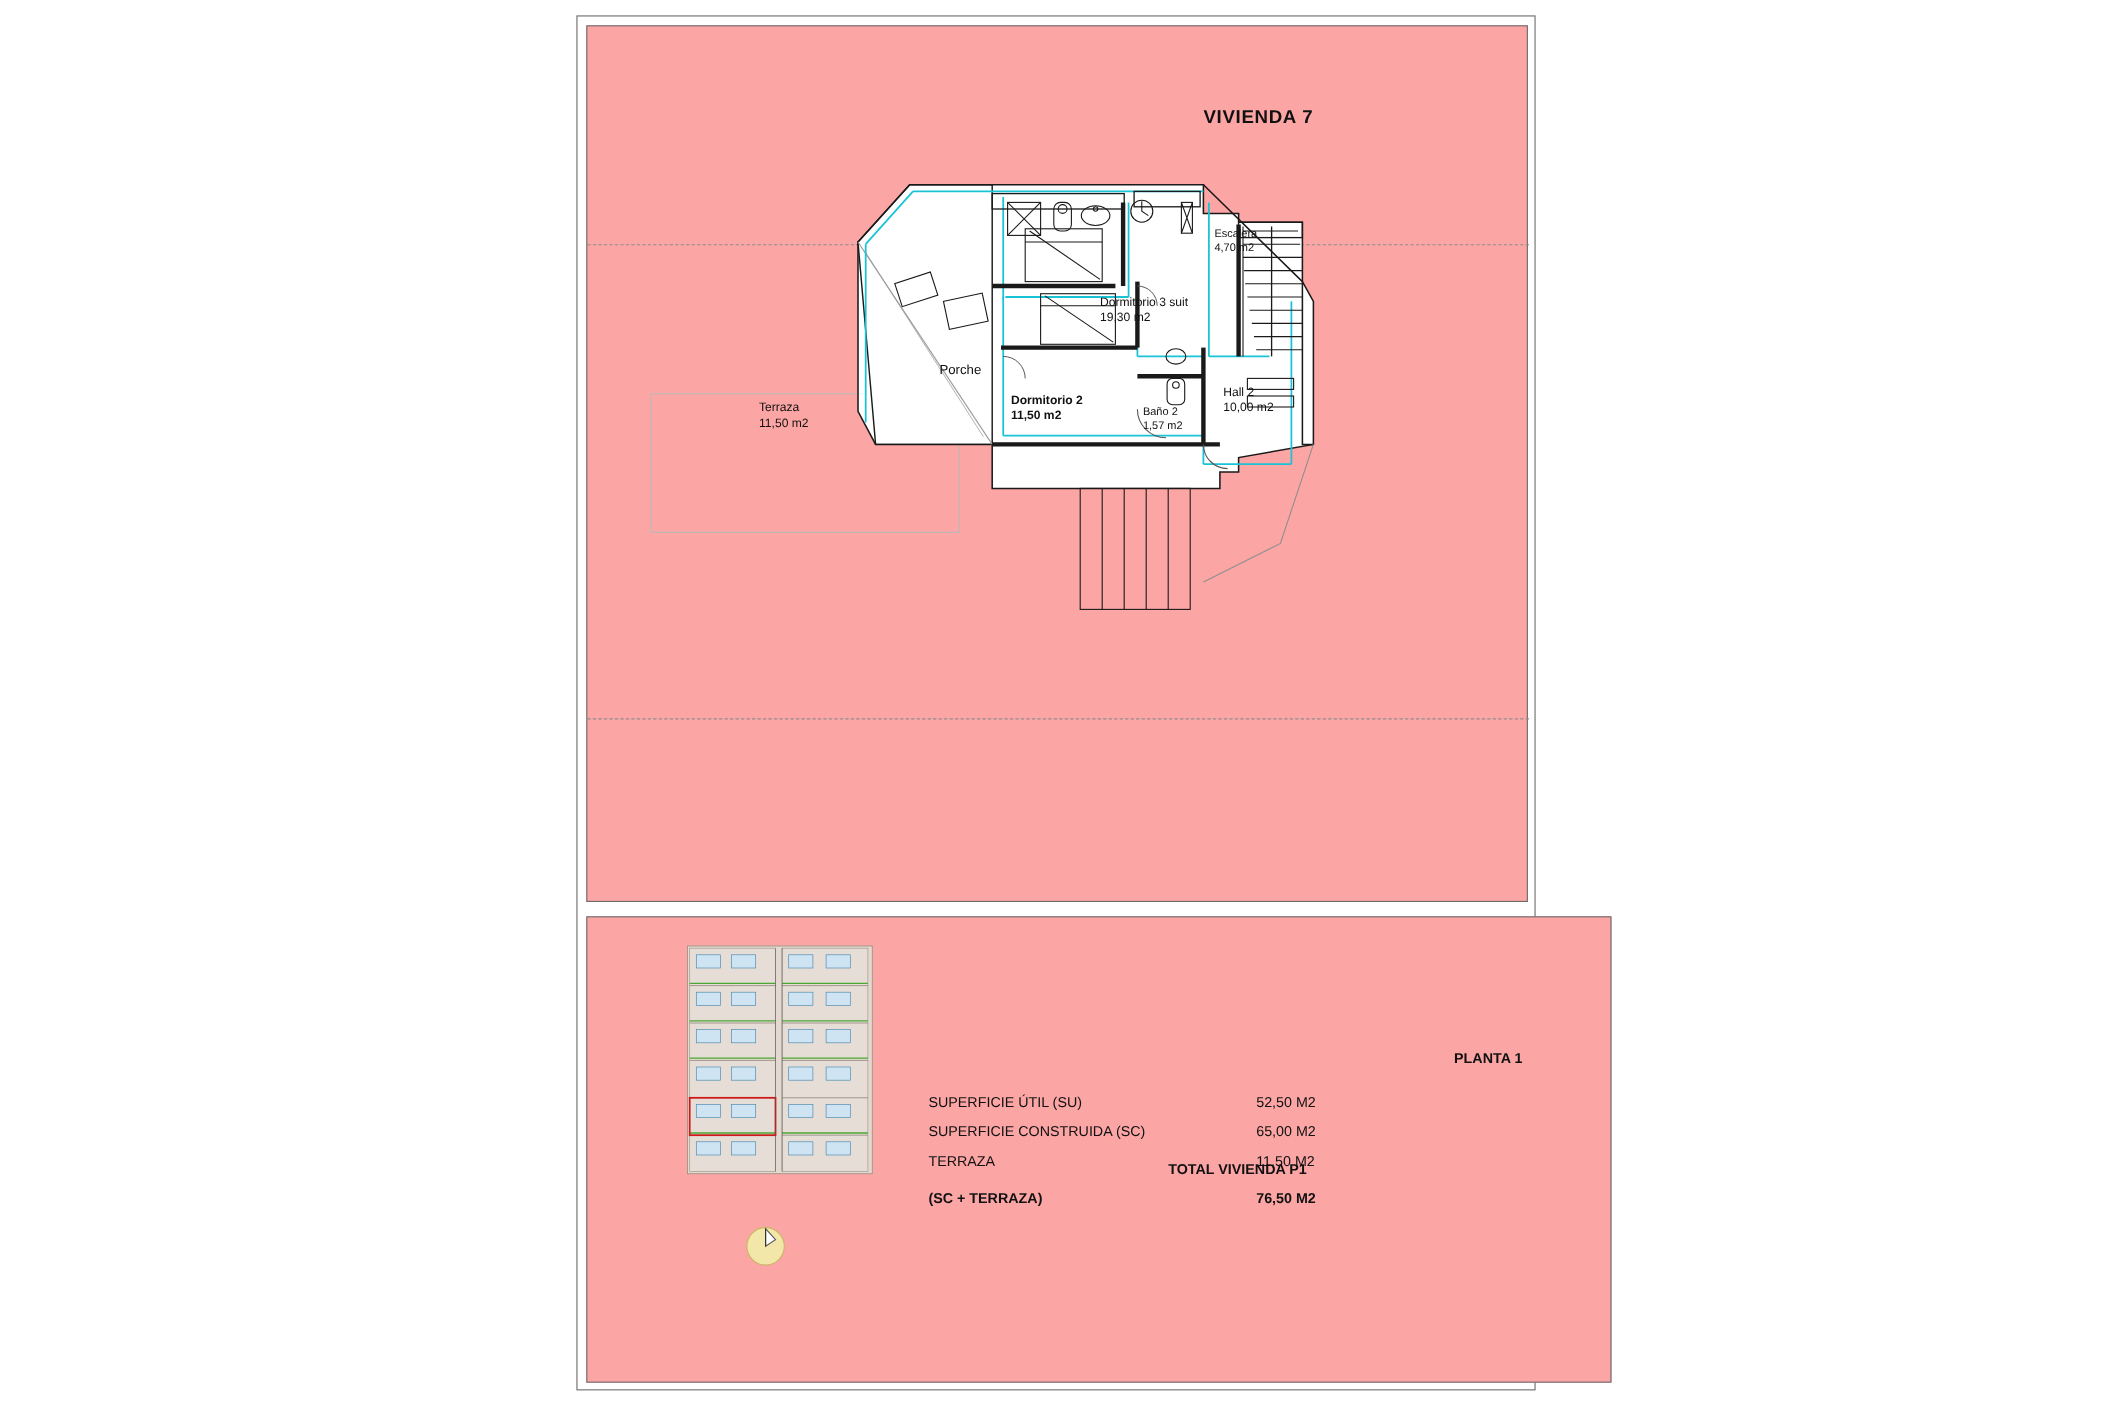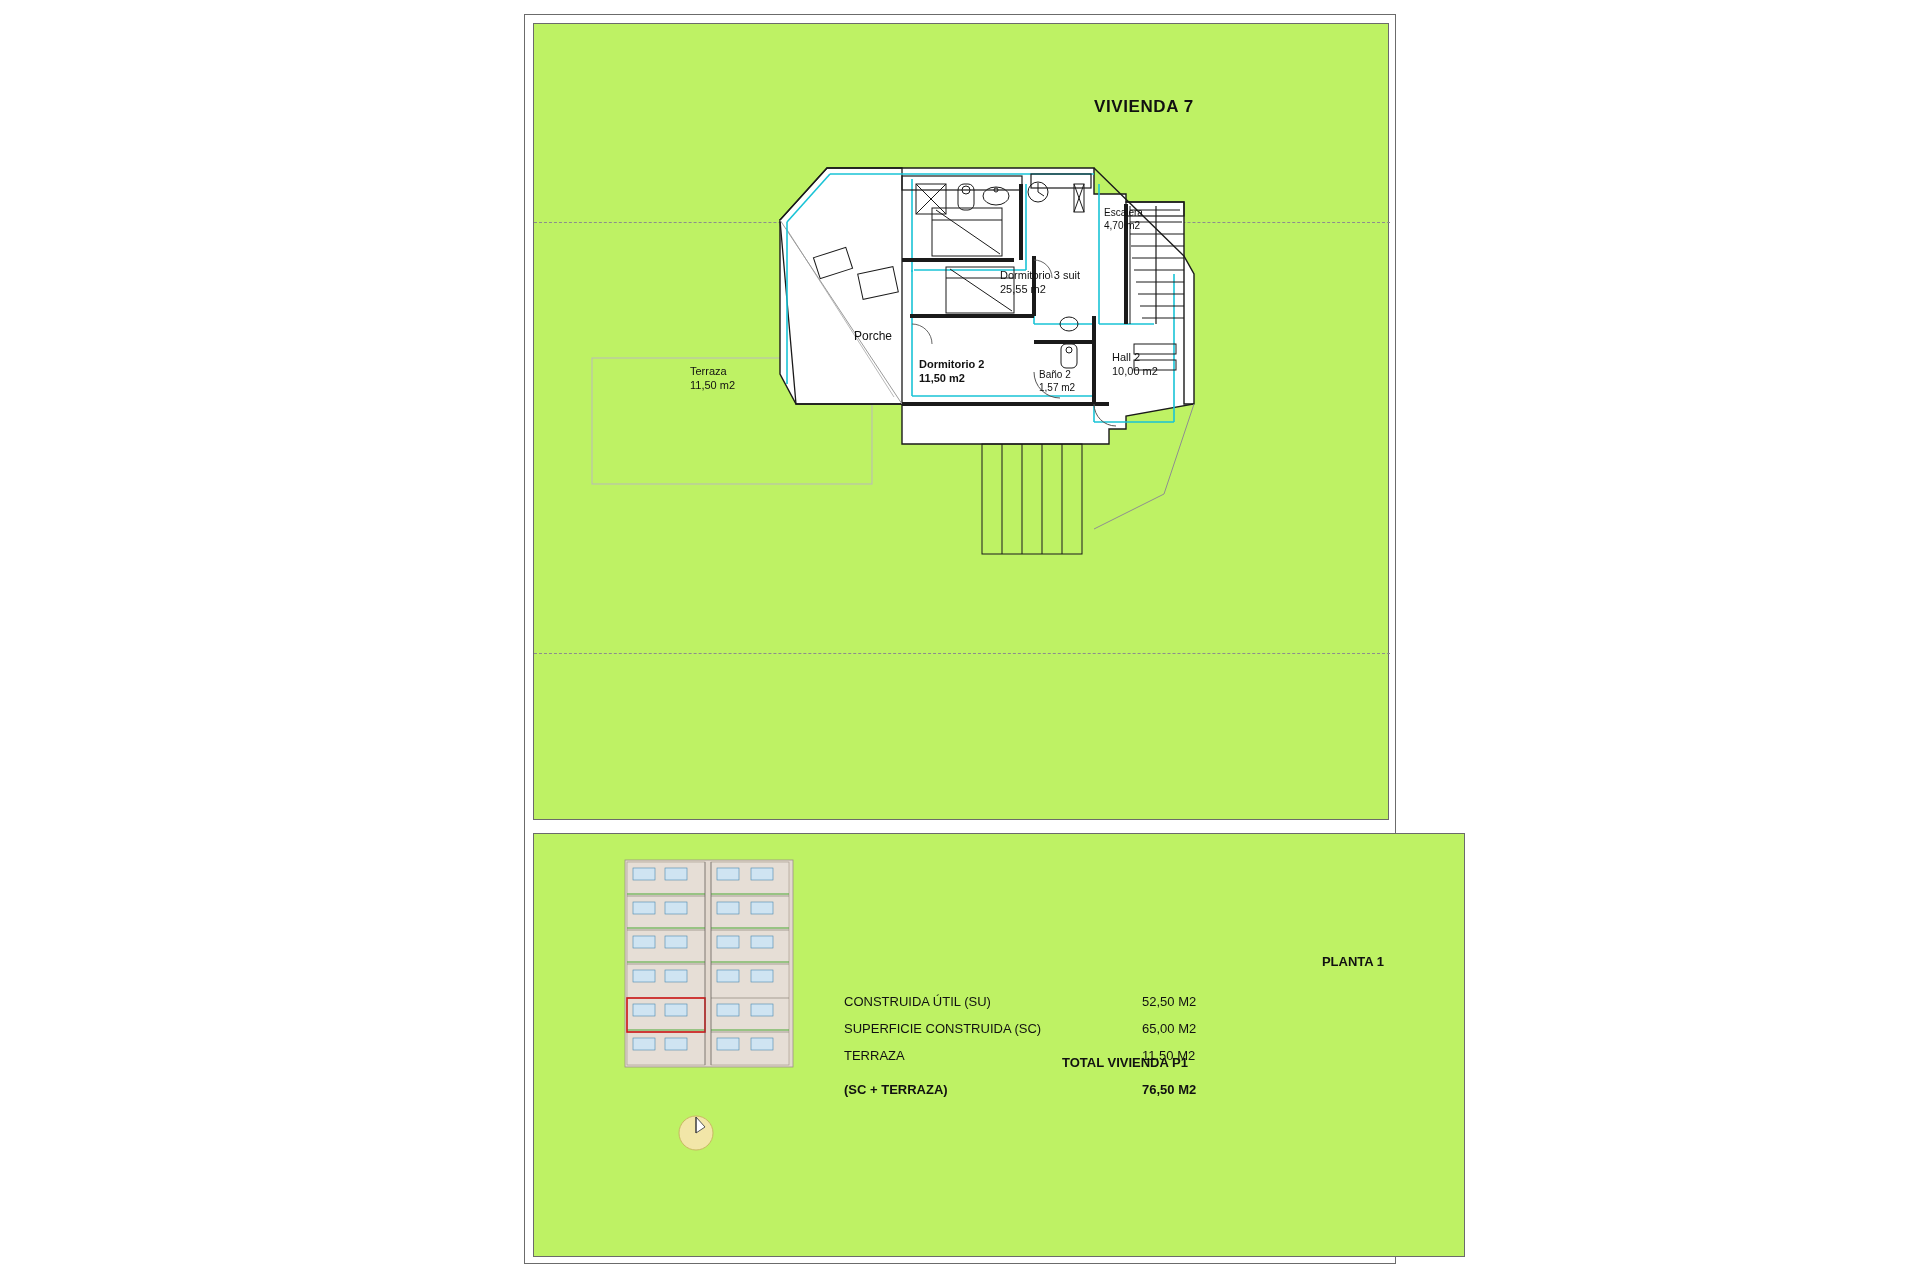--- a/index.html
+++ b/index.html
@@ -21,21 +21,21 @@
     width: 872px;
     height: 1250px;
     border: 1px solid #6b6b6b;
     box-sizing: border-box;
     background: #fff;
   }
   .panel {
     position: absolute;
     border: 1px solid #6b6b6b;
     box-sizing: border-box;
-    background: #bef264;
+    background: #fca5a5;
   }
   #panel-plan {
     left: 8px;
     top: 8px;
     width: 856px;
     height: 797px;
   }
   #panel-info {
     left: 8px;
     top: 818px;
@@ -273,21 +273,21 @@
       <span class="nm">Porche</span>
     </div>
 
     <div class="room-label" style="left:385px; top:334px;font-weight:bold;">
       <span class="nm">Dormitorio 2</span>
       <span class="ar">11,50 m2</span>
     </div>
 
     <div class="room-label" style="left:466px; top:245px;">
       <span class="nm">Dormitorio 3 suit</span>
-      <span class="ar">25,55 m2</span>
+      <span class="ar">19,30 m2</span>
     </div>
 
     <div class="room-label small" style="left:505px; top:345px;">
       <span class="nm">Baño 2</span>
       <span class="ar">1,57 m2</span>
     </div>
 
     <div class="room-label" style="left:578px; top:327px;">
       <span class="nm">Hall 2</span>
       <span class="ar">10,00 m2</span>
@@ -347,21 +347,21 @@
 
     <svg class="northmark" viewBox="0 0 44 44">
       <circle cx="22" cy="24" r="17" fill="#f2e6a8" stroke="#c9b863" stroke-width="1"></circle>
       <path d="M22 8 L22 24 L31 18 Z" fill="#ffffff" stroke="#555" stroke-width="1"></path>
       <path d="M22 8 L22 24" stroke="#333" stroke-width="1"></path>
     </svg>
 
     <div class="planta-title">PLANTA 1</div>
 
     <div class="sum-row" style="top:160px; left:0; width:100%;">
-      <span class="sum-label">CONSTRUIDA ÚTIL (SU)</span>
+      <span class="sum-label">SUPERFICIE ÚTIL (SU)</span>
       <span class="sum-value">52,50 M2</span>
     </div>
     <div class="sum-row" style="top:187px; left:0; width:100%;">
       <span class="sum-label">SUPERFICIE CONSTRUIDA (SC)</span>
       <span class="sum-value">65,00 M2</span>
     </div>
     <div class="sum-row" style="top:214px; left:0; width:100%;">
       <span class="sum-label">TERRAZA</span>
       <span class="sum-value">11,50 M2</span>
     </div>

